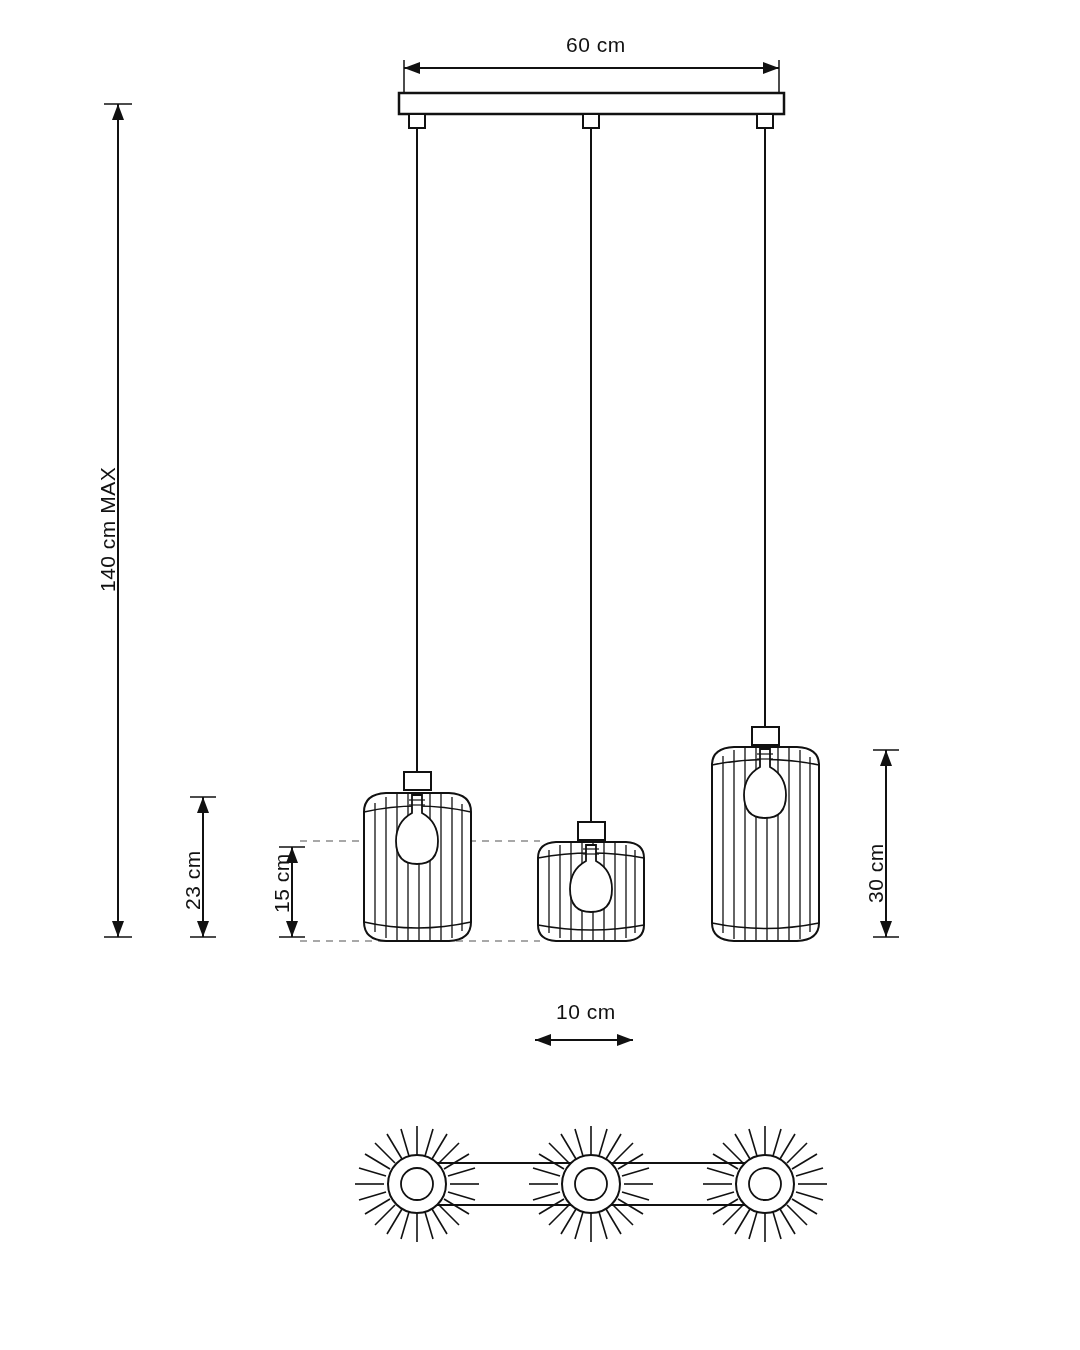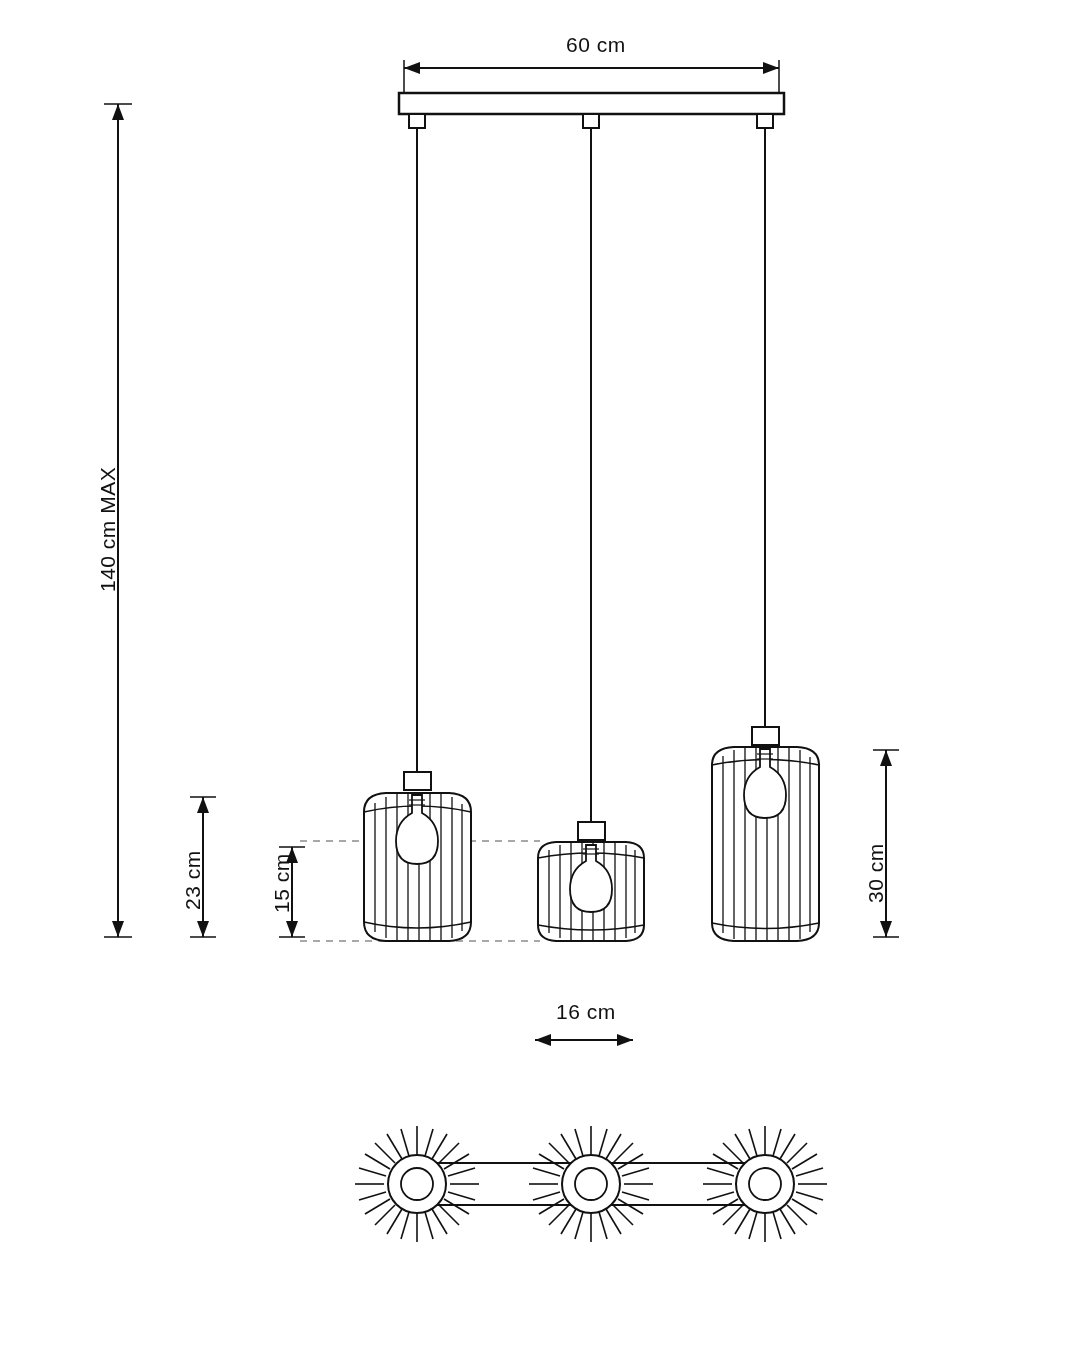--- a/index.html
+++ b/index.html
@@ -290,15 +290,15 @@
   <div class="dim-label" style="left:566px; top:33px;">60 cm</div>
 
   <div class="dim-label vertical" style="left:96px; top:592px;">140 cm MAX</div>
 
   <div class="dim-label vertical" style="left:181px; top:910px;">23 cm</div>
 
   <div class="dim-label vertical" style="left:270px; top:913px;">15 cm</div>
 
   <div class="dim-label vertical" style="left:864px; top:903px;">30 cm</div>
 
-  <div class="dim-label" style="left:556px; top:1000px;">16 cm</div>
+  <div class="dim-label" style="left:556px; top:1000px;">10 cm</div>
 
 </div>
 
 </body></html>

